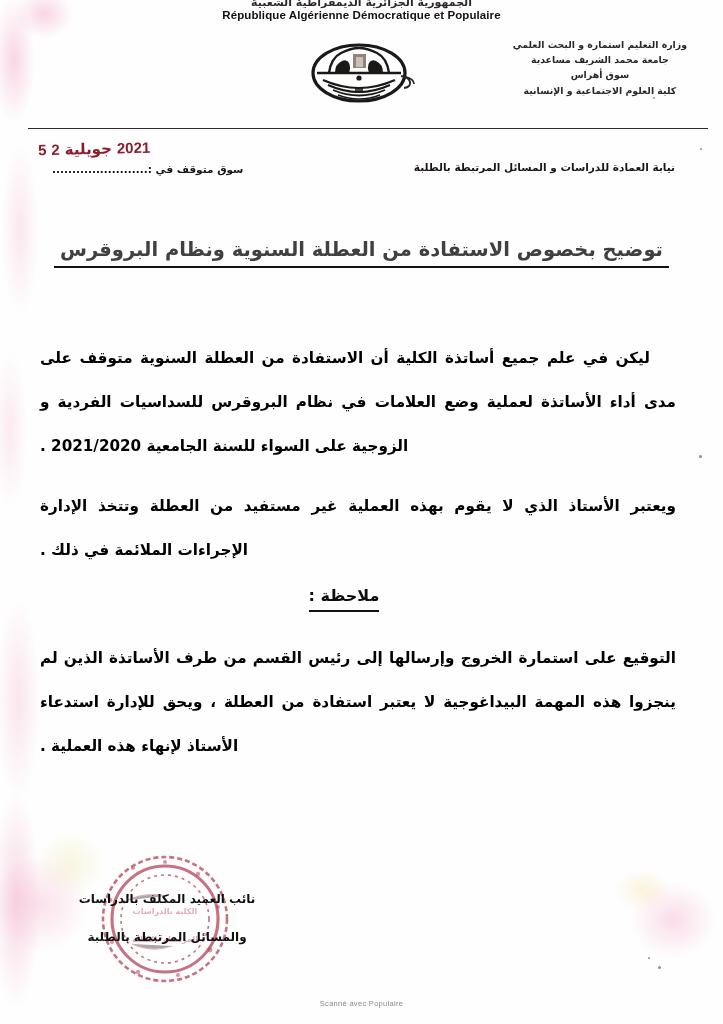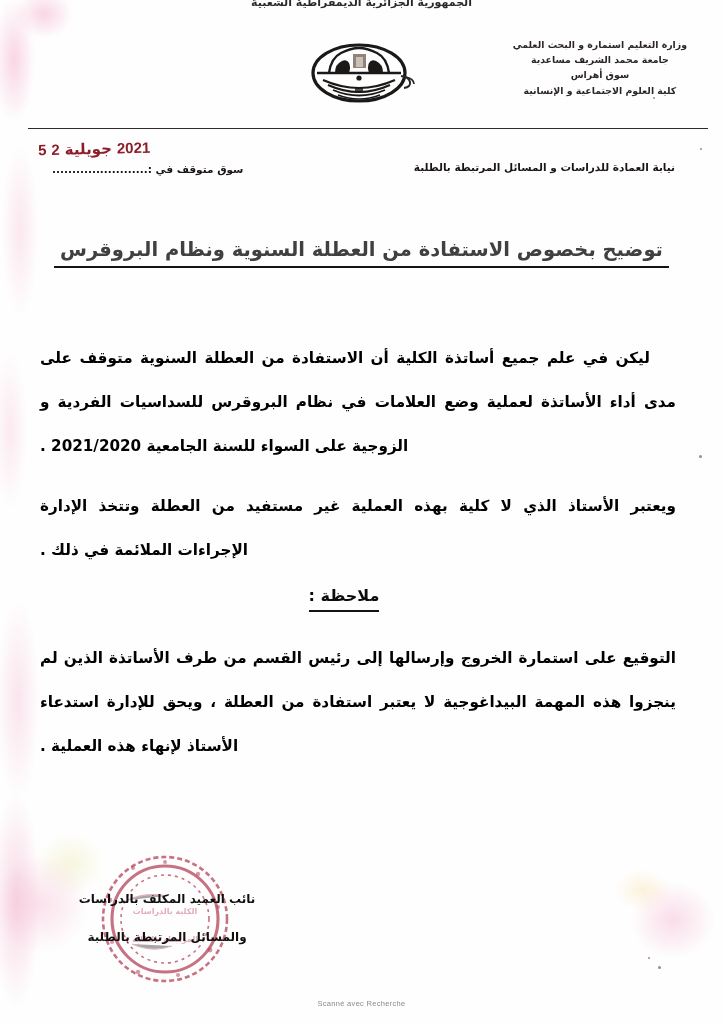--- a/index.html
+++ b/index.html
@@ -273,20 +273,21 @@
   <div class="scan-tint-bottomright"></div>
   <div class="scan-tint-bottomleft"></div>
   <div class="speck" style="left:699px;top:455px;width:3px;height:3px;"></div>
   <div class="speck" style="left:658px;top:966px;width:3px;height:3px;"></div>
   <div class="speck" style="left:648px;top:957px;width:2px;height:2px;"></div>
   <div class="speck" style="left:653px;top:97px;width:2px;height:2px;"></div>
   <div class="speck" style="left:700px;top:148px;width:2px;height:2px;"></div>
 
   <div class="hdr-arabic-top">الجمهورية الجزائرية الديمقراطية الشعبية</div>
 
+  <div class="hdr-fr-top">République Algérienne Démocratique et Populaire</div>
 
 
   <div class="hdr-ar-block">
     <div>وزارة التعليم استمارة و البحث العلمي</div>
     <div>جامعة محمد الشريف مساعدية</div>
     <div>سوق أهراس</div>
     <div>كلية العلوم الاجتماعية و الإنسانية</div>
   </div>
 
   <svg class="logo" viewBox="0 0 110 66">
@@ -319,21 +320,21 @@
 
   <div class="dept-line">نيابة العمادة للدراسات و المسائل المرتبطة بالطلبة</div>
 
   <div class="doc-title">
     <span class="tl">توضيح بخصوص الاستفادة من العطلة السنوية ونظام البروقرس</span>
   </div>
 
   <div class="body-wrap">
     <p class="para p1">ليكن في علم جميع أساتذة الكلية أن الاستفادة من العطلة السنوية متوقف على مدى أداء الأساتذة لعملية وضع العلامات في نظام البروقرس للسداسيات الفردية و الزوجية على السواء للسنة الجامعية 2021/2020 .</p>
 
-    <p class="para p2">ويعتبر الأستاذ الذي لا كلية بهذه العملية غير مستفيد من العطلة وتتخذ الإدارة الإجراءات الملائمة في ذلك .</p>
+    <p class="para p2">ويعتبر الأستاذ الذي لا يقوم بهذه العملية غير مستفيد من العطلة وتتخذ الإدارة الإجراءات الملائمة في ذلك .</p>
 
     <div class="note-head">
       <span class="nh">ملاحظة :</span>
     </div>
 
     <p class="para p3">التوقيع على استمارة الخروج وإرسالها إلى رئيس القسم من طرف الأساتذة الذين لم ينجزوا هذه المهمة البيداغوجية لا يعتبر استفادة من العطلة ، ويحق للإدارة استدعاء الأستاذ لإنهاء هذه العملية .</p>
   </div>
 
   <svg class="stamp" viewBox="0 0 134 134">
     <g fill="none" stroke="#a8233c" stroke-width="2.6" opacity=".75">
@@ -360,15 +361,15 @@
       <path d="M30 48 q18 -8 38 -4"></path>
       <path d="M34 92 q20 9 40 2"></path>
     </g>
   </svg>
 
   <div class="sig-block">
     <div>نائب العميد المكلف بالدراسات</div>
     <div>والمسائل المرتبطة بالطلبة</div>
   </div>
 
-  <div class="footer">Scanné avec Recherche</div>
+  <div class="footer">Scanné avec Populaire</div>
 
 </div>
 
 </body></html>

